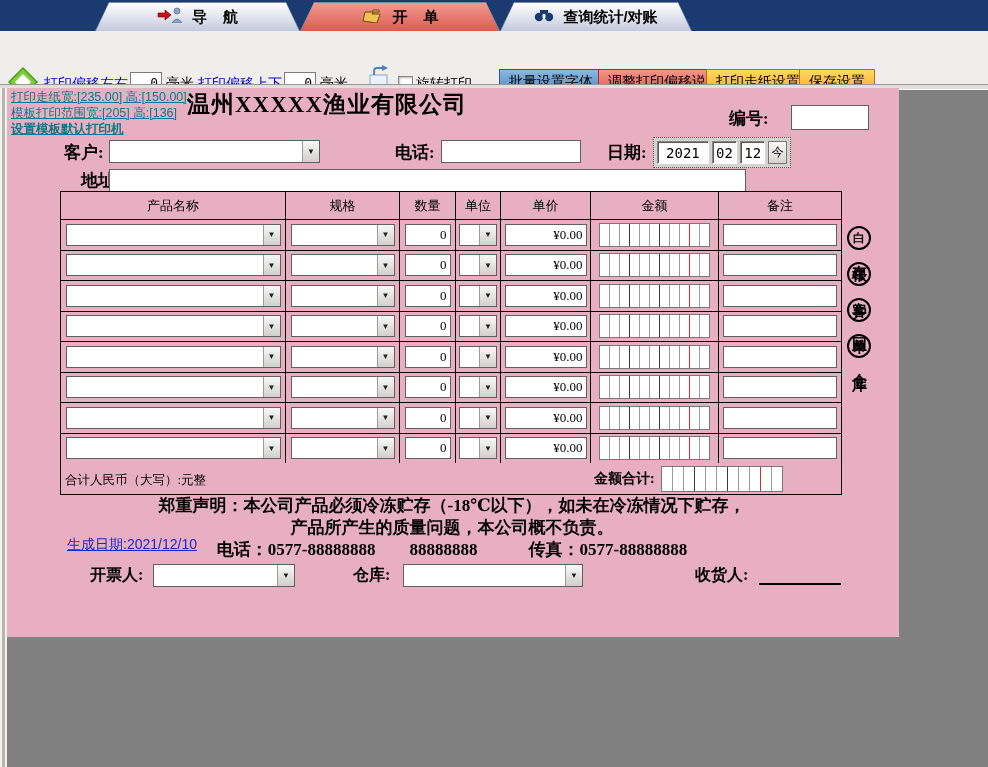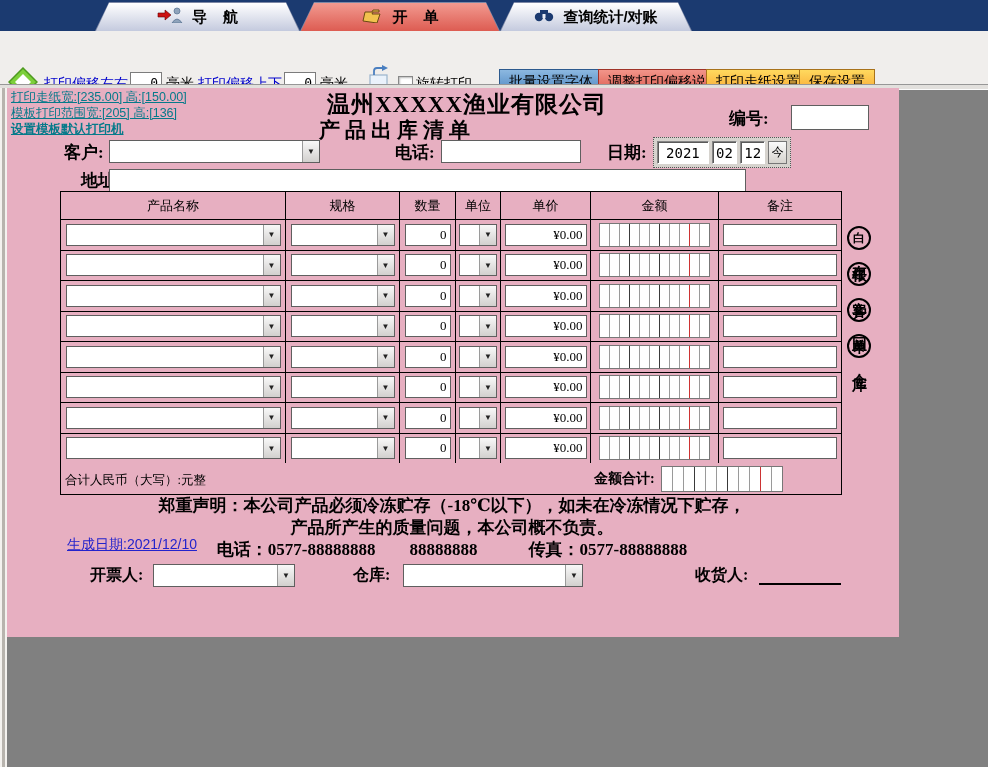--- a/index.html
+++ b/index.html
@@ -37,21 +37,21 @@
 
   
   .leftstrip{position:absolute;left:0;top:88px;width:7px;height:679px;background:#b8b4ae;
              border-left:2px solid #f4f2ef;border-right:2px solid #f4f2ef;box-sizing:border-box;}
 
   
   .panel{position:absolute;left:7px;top:88px;width:892px;height:549px;background:#e7afc1;
          font-family:"Liberation Serif","DejaVu Serif",serif;}
   .plink{position:absolute;left:4px;font-size:12.5px;color:#067a8a;text-decoration:underline;cursor:pointer;
          font-family:"Liberation Sans","DejaVu Sans",sans-serif;white-space:nowrap;}
-  .title1{position:absolute;left:180px;top:1px;width:420px;text-align:right;font-size:23px;font-weight:bold;color:#000;letter-spacing:1px;}
+  .title1{position:absolute;left:180px;top:1px;width:420px;text-align:left;font-size:23px;font-weight:bold;color:#000;letter-spacing:1px;}
   .title2{position:absolute;left:180px;top:28px;width:420px;text-align:center;font-size:21px;font-weight:bold;color:#000;letter-spacing:5px;}
   .flabel{position:absolute;font-size:17px;font-weight:bold;color:#000;white-space:nowrap;}
   .fin{position:absolute;border:1px solid #5f5f5f;background:#fff;font-size:14px;padding:0 3px;box-sizing:border-box;
        font-family:"Liberation Serif","DejaVu Serif",serif;}
 
   
   .combo{position:absolute;background:#fff;border:1px solid #5f5f5f;box-sizing:border-box;display:flex;cursor:pointer;}
   .combo-text{flex:1;font-size:13px;padding:1px 3px;overflow:hidden;}
   .combo-arrow{width:16px;background:linear-gradient(#f8f8f8,#d2d0ce);border-left:1px solid #9a9a9a;
                display:flex;align-items:center;justify-content:center;font-size:8px;color:#222;}
@@ -185,21 +185,20 @@
   </div>
   <div class="groove"></div>
   <div class="leftstrip"></div>
 
   <div class="panel">
     <a class="plink" style="top:1px;">打印走纸宽:[235.00] 高:[150.00]</a>
     <a class="plink" style="top:17px;">模板打印范围宽:[205] 高:[136]</a>
     <a class="plink" style="top:33px;font-weight:bold;">设置模板默认打印机</a>
 
     <div class="title1">温州XXXXX渔业有限公司</div>
-    <div class="title2">产品出库清单</div>
 
     <span class="flabel" style="left:722px;top:19px;">编号:</span>
     <input class="fin" style="left: 784px; top: 17px; width: 78px; height: 25px;" value="">
 
     <span class="flabel" style="left:57px;top:53px;">客户:</span>
     <div class="combo" style="left:102px;top:52px;width:211px;height:23px;">
       <span class="combo-text"></span>
       <span class="combo-arrow">▼</span>
     </div>
 

